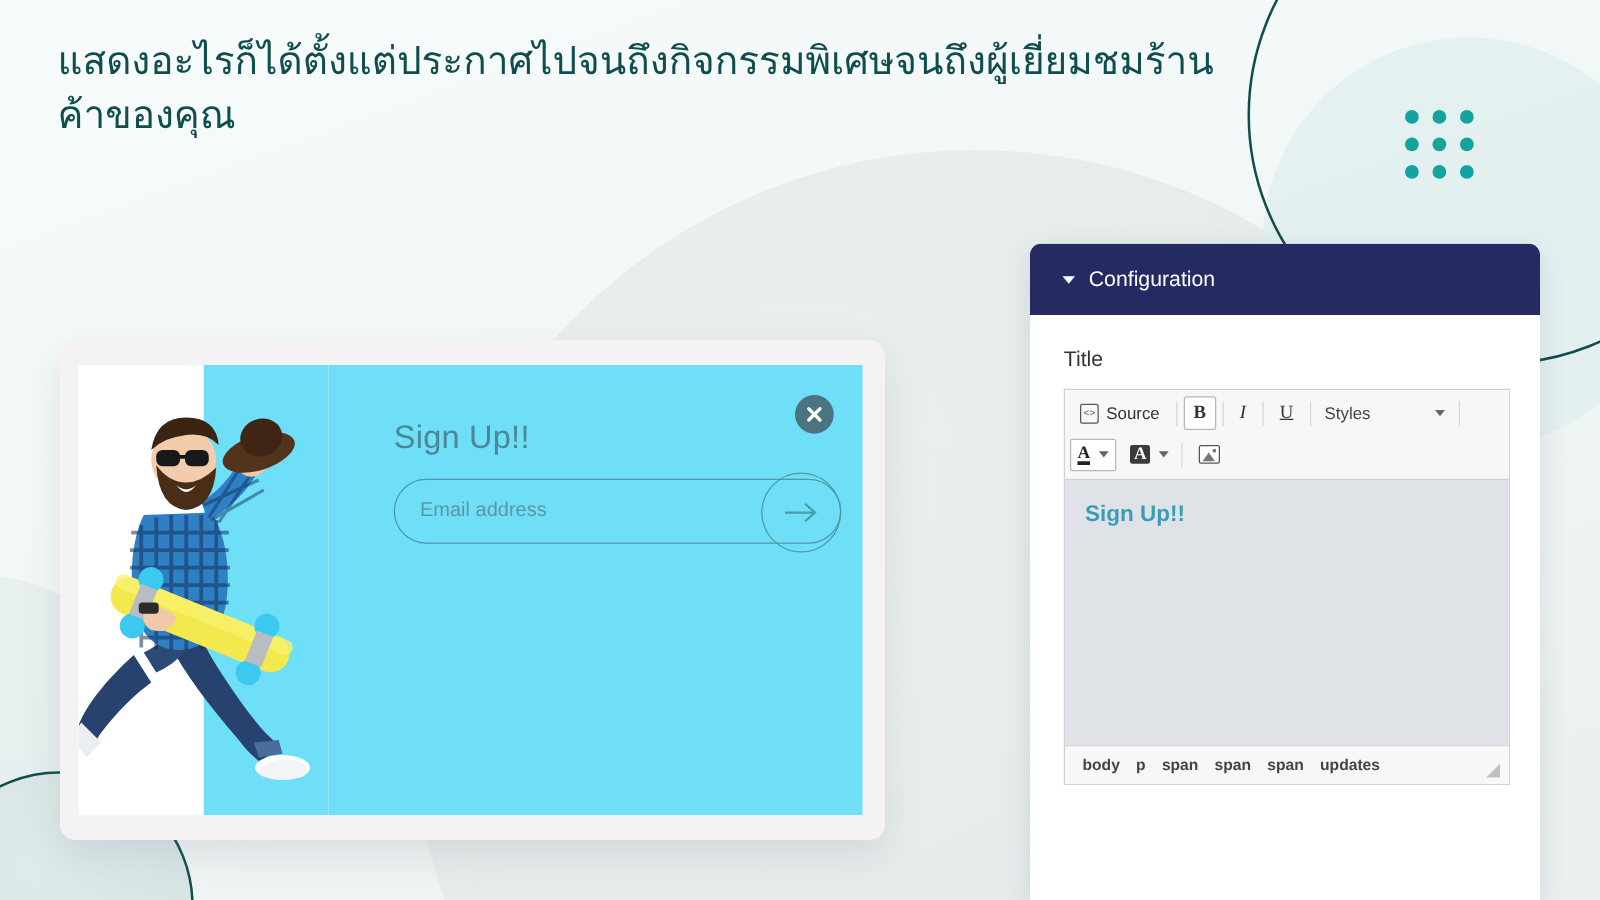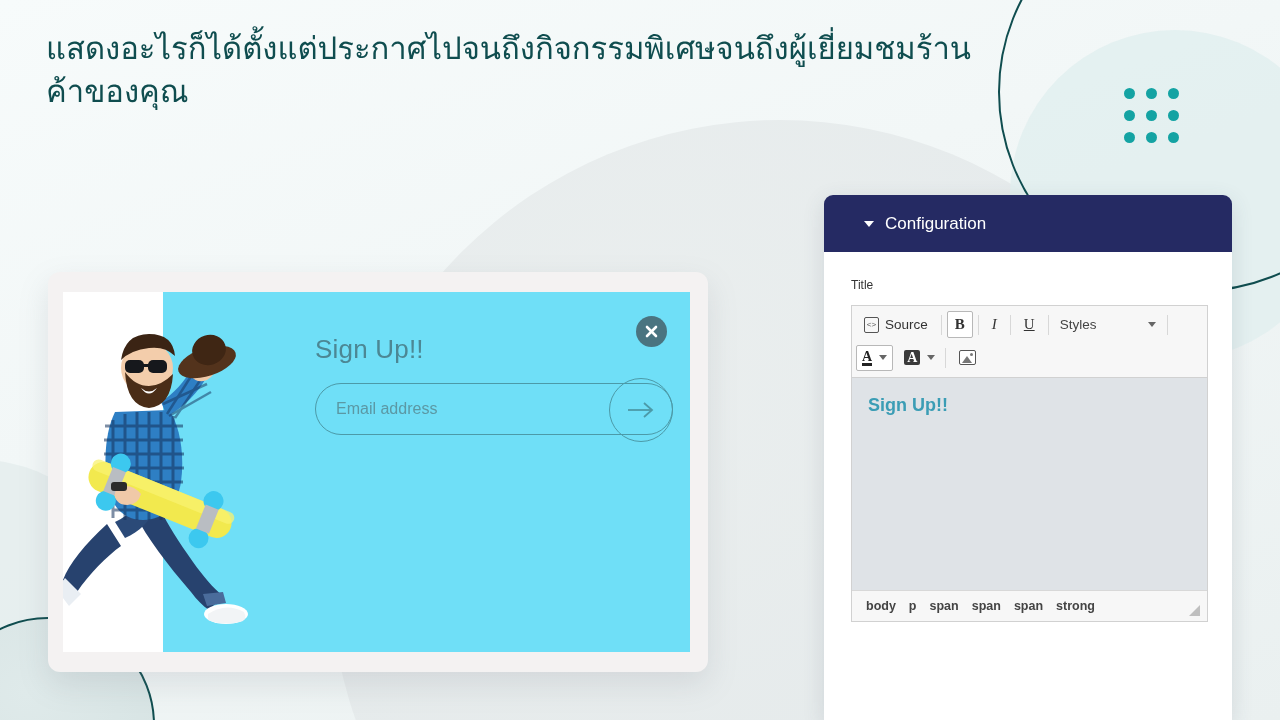--- a/index.html
+++ b/index.html
@@ -111,31 +111,31 @@
   }
 
   
   .config-panel {
     position:absolute; left:824px; top:195px; width:408px; height:525px;
     z-index:7; border-radius:9px 9px 0 0; overflow:hidden;
     box-shadow:0 6px 22px rgba(60,70,90,.14);
   }
   .config-header {
     height:57px; background:#252a63; display:flex; align-items:center;
-    padding-left:40px; gap:11px;
+    padding-left:26px; gap:11px;
   }
   .config-header .caret {
     width:0;height:0;border-left:5px solid transparent;border-right:5px solid transparent;
     border-top:6px solid #fff;
   }
   .config-header span { color:#fff; font-size:17px; }
   .config-content {
     background:#fff; height:468px; padding:26px 24px 0 27px;
   }
-  .field-label { font-size:12px; color:#333; margin-bottom:13px; }
+  .field-label { font-size:17px; color:#333; margin-bottom:13px; }
 
   .editor-box { border:1px solid #d1d1d1; background:#fff; }
   .toolbar { background:#f7f7f7; border-bottom:1px solid #d1d1d1; padding:2px 0 3px 0; }
   .tb-row { display:flex; align-items:center; height:33px; padding:0 4px; }
   .tb-btn {
     display:flex; align-items:center; gap:6px; height:27px; padding:0 7px;
     font-size:13.5px; color:#333; cursor:pointer; border:1px solid transparent;
     border-radius:2px;
   }
   .tb-btn.boxed { border:1px solid #b8b8b8; background:#fff; }
@@ -372,19 +372,19 @@
       <div class="editor-area">
         <div class="editor-text">Sign Up!!</div>
       </div>
 
       <div class="editor-status">
         <b>body</b>
         <b>p</b>
         <b>span</b>
         <b>span</b>
         <b>span</b>
-        <b>strong</b>
+        <b>updates</b>
         <span class="grip"></span>
       </div>
 
     </div>
   </div>
 </div>
 
 </body></html>

